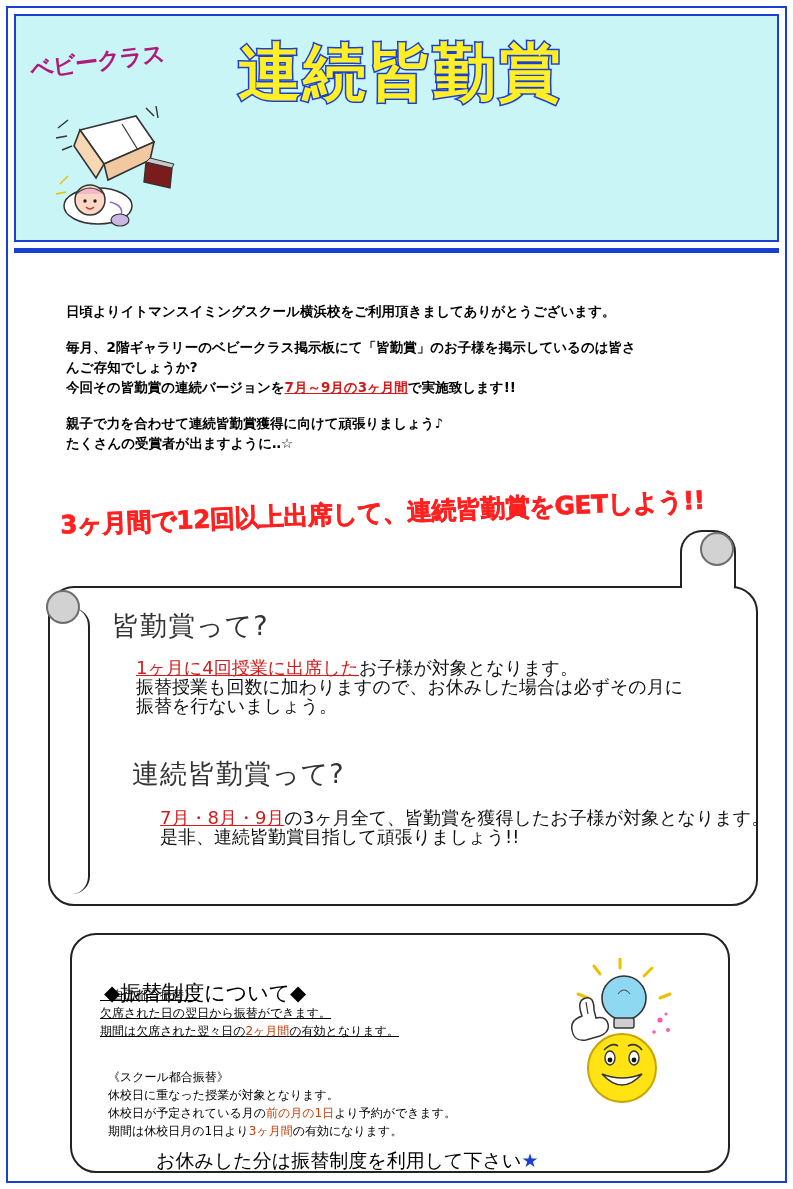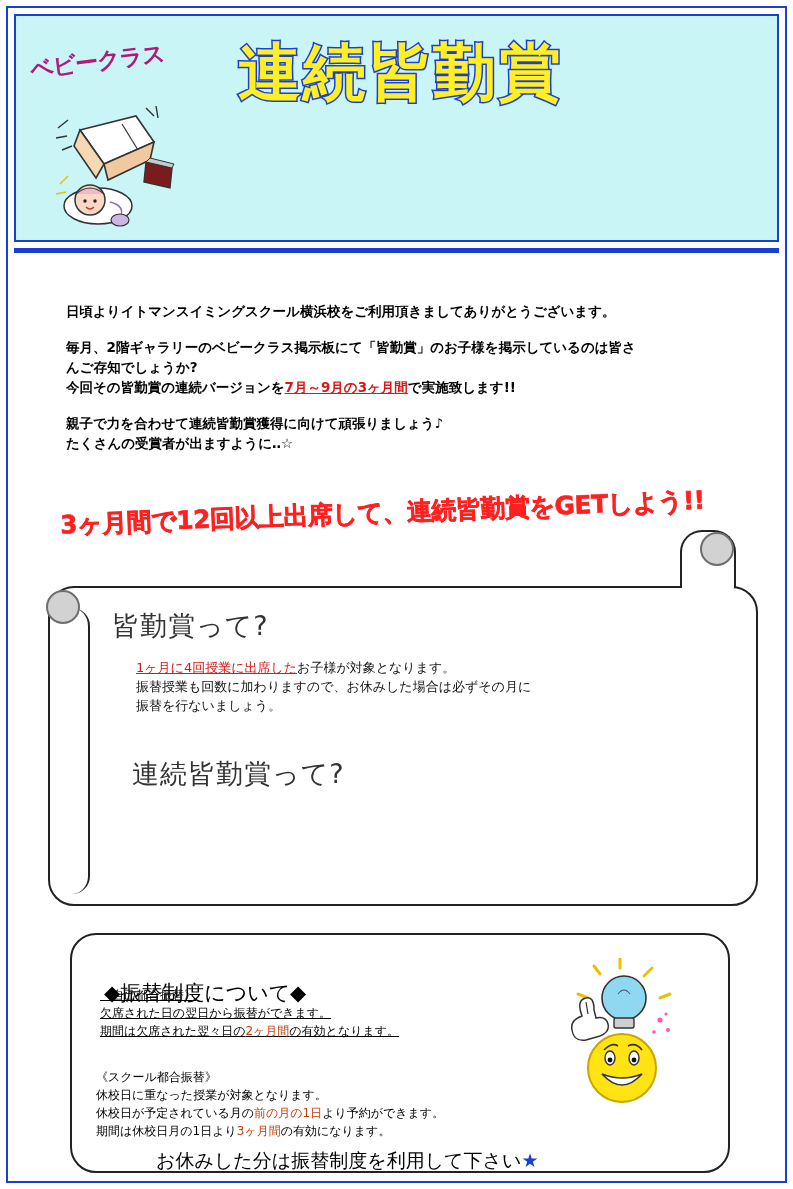--- a/index.html
+++ b/index.html
@@ -150,21 +150,21 @@
     color: #333;
     letter-spacing: 1px;
     white-space: nowrap;
     text-align: center;
   }
   .q1 { left: 104px; top: 600px; }
   .q2 { left: 124px; top: 748px; }
   .q-body {
     position: absolute;
     font-family: "DejaVu Sans", sans-serif;
-    font-size: 13px;
+    font-size: 18px;
     line-height: 19px;
     color: #111;
     white-space: nowrap;
   }
   .a1 { left: 128px; top: 650px; }
   .a2 { left: 152px; top: 800px; }
 
   
   .panel {
     position: absolute;
@@ -185,21 +185,21 @@
   }
   .panel-block {
     position: absolute;
     font-family: "DejaVu Sans", sans-serif;
     font-size: 12px;
     line-height: 18px;
     color: #000;
     white-space: nowrap;
   }
   .pb1 { left: 92px; top: 978px; text-decoration: underline; }
-  .pb2 { left: 88px; top: 1060px; }
+  .pb2 { left: 100px; top: 1060px; }
   .panel-foot {
     position: absolute;
     left: 148px; top: 1140px;
     font-family: "DejaVu Sans", sans-serif;
     font-size: 19px;
     color: #000;
     white-space: nowrap;
   }
   .blue { color:#c2410c; }
   .star { color:#1a3fd4; font-size: 19px; }
@@ -279,20 +279,24 @@
   <div class="scroll-knob knob-tr"></div>
 
   <div class="q-head q1">皆勤賞って?</div>
   <div class="q-body a1">
     <span class="u-red">1ヶ月に4回授業に出席した</span><span>お子様が対象となります。</span><br>
     <span>振替授業も回数に加わりますので、お休みした場合は必ずその月に</span><br>
     <span>振替を行ないましょう。</span>
   </div>
 
   <div class="q-head q2">連続皆勤賞って?</div>
+  <div class="q-body a2">
+    <span class="u-red">7月・8月・9月</span><span>の3ヶ月全て、皆勤賞を獲得したお子様が対象となります。</span><br>
+    <span>是非、連続皆勤賞目指して頑張りましょう!!</span>
+  </div>
 
   <div class="panel"></div>
   <div class="panel-title">◆振替制度について◆</div>
 
   <div class="panel-block pb1">
     <span>《自己都合振替》</span><br>
     <span>欠席された日の翌日から振替ができます。</span><br>
     <span>期間は欠席された翌々日の</span><span class="blue">2ヶ月間</span><span>の有効となります。</span>
   </div>
 

